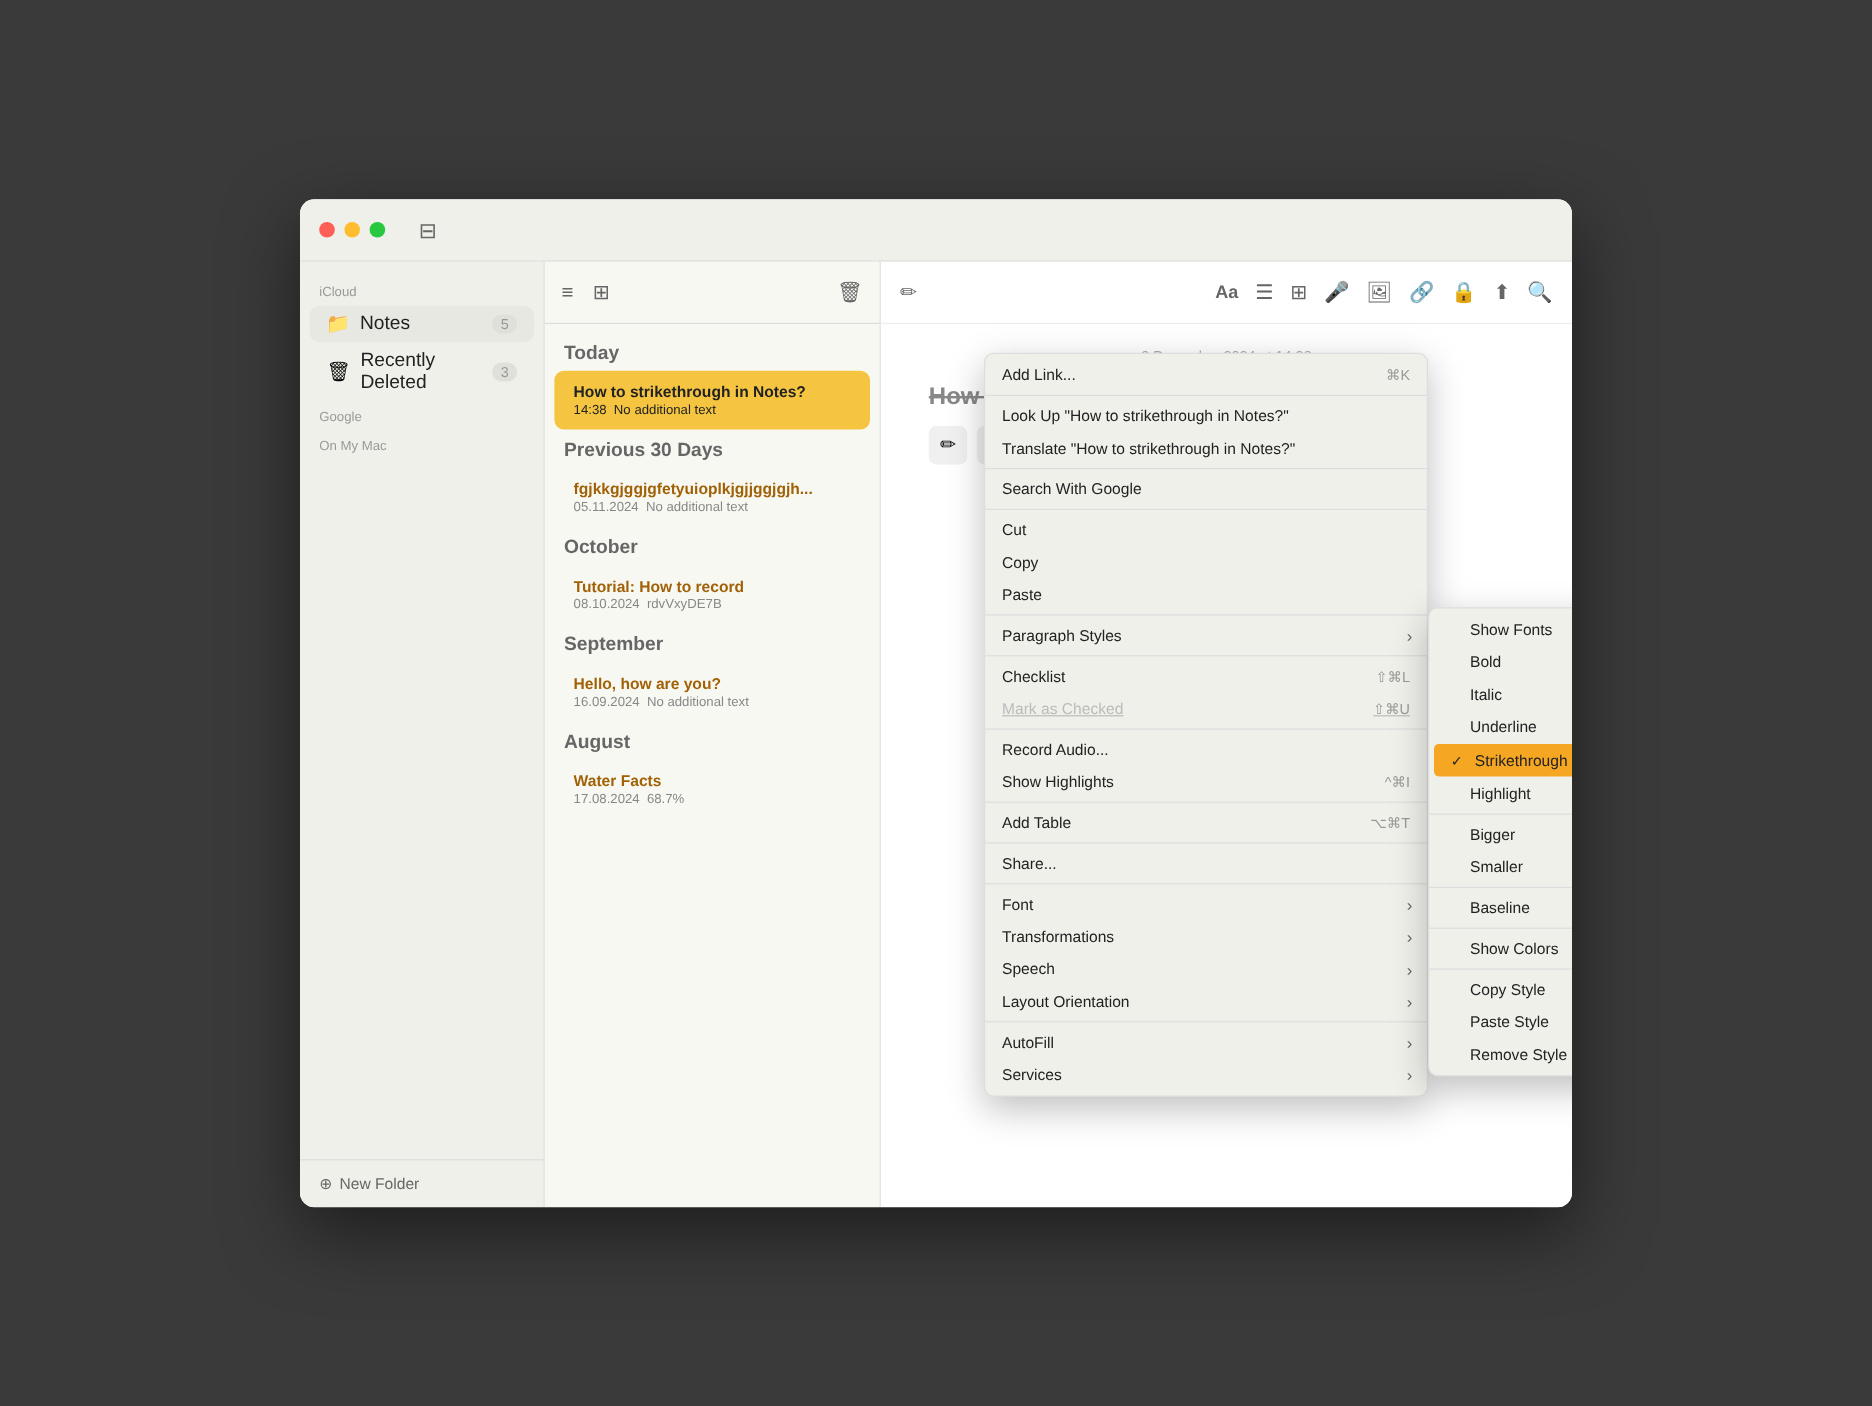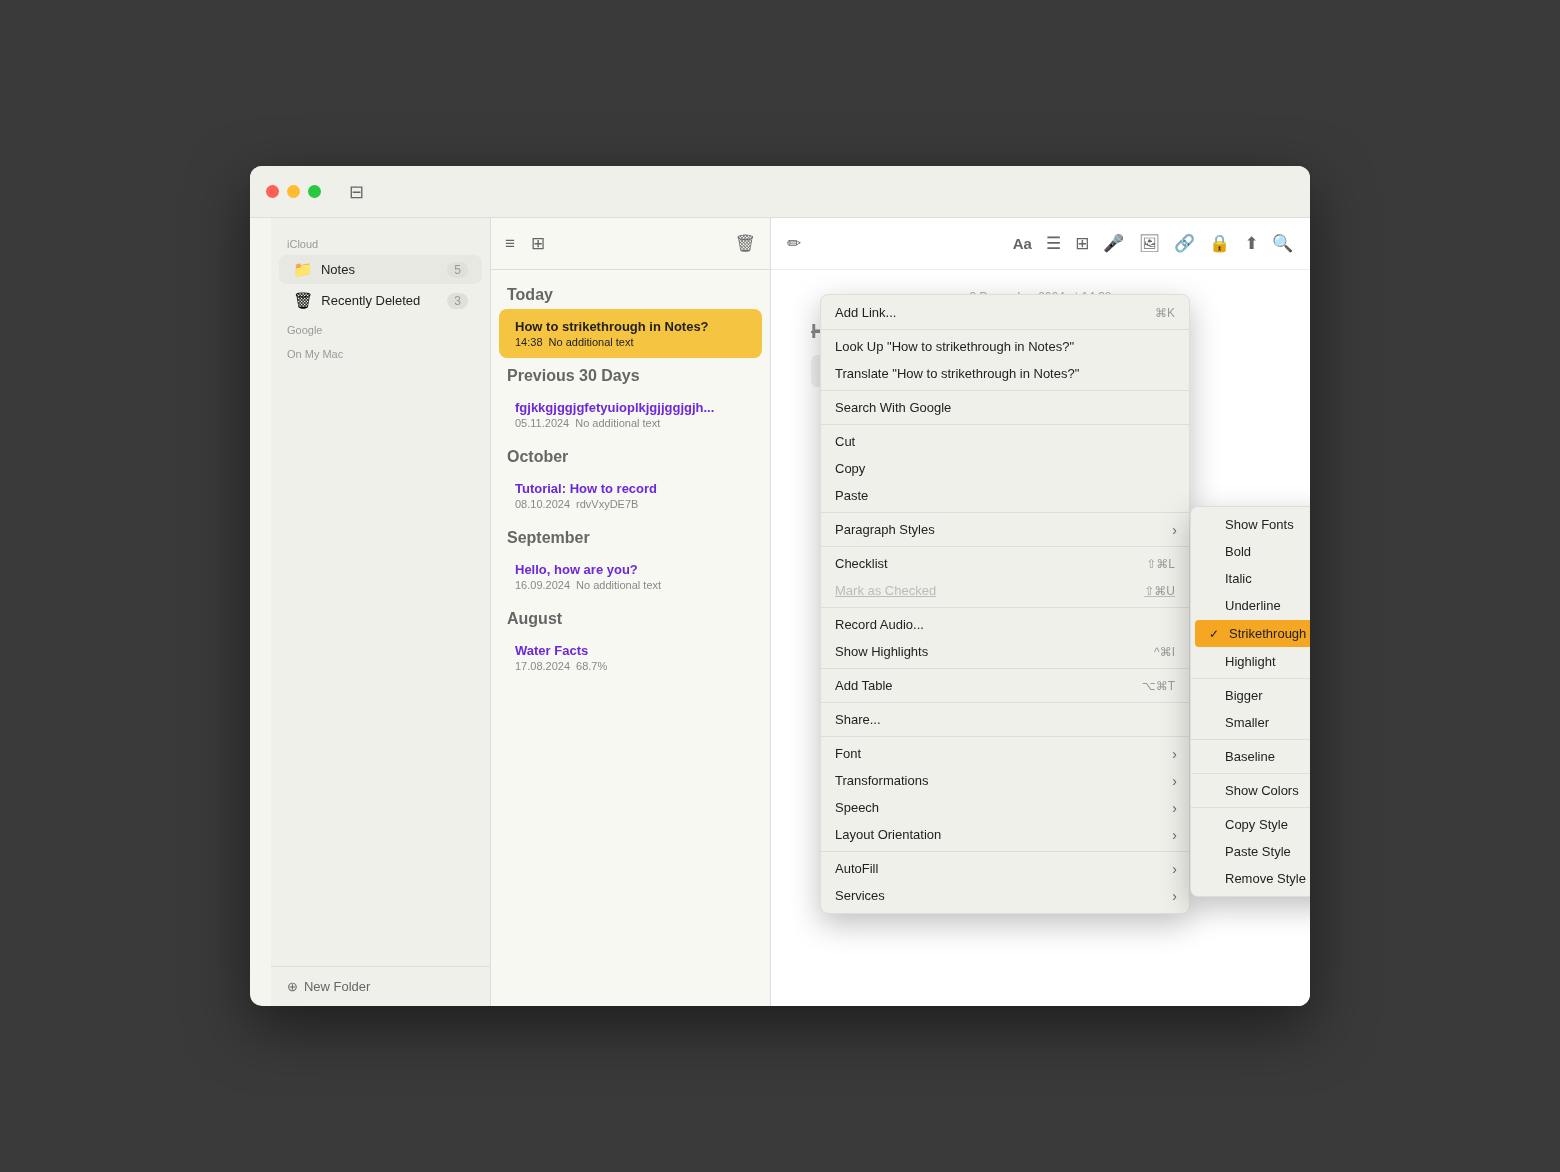--- a/index.html
+++ b/index.html
@@ -59,27 +59,26 @@
 
     
     .main-layout {
       display: flex;
       flex: 1;
       overflow: hidden;
     }
 
     
     .sidebar {
-      width: 220px;
+      width: 204px;
       background: #f0f0eb;
       border-right: 1px solid #ddd;
       display: flex;
       flex-direction: column;
       padding-top: 12px;
-      margin-left: 21px;
     }
 
     .sidebar-section-label {
       font-size: 11px;
       color: #999;
       padding: 8px 16px 4px;
       font-weight: 500;
     }
 
     .sidebar-item {
@@ -94,21 +93,21 @@
 
     .sidebar-item.active {
       background: #e8e8e3;
     }
 
     .sidebar-item-icon {
       font-size: 16px;
     }
 
     .sidebar-item-label {
-      font-size: 13px;
+      font-size: 16px;
       color: #222;
       flex: 1;
     }
 
     .sidebar-item-count {
       font-size: 12px;
       color: #999;
       background: #e0e0db;
       border-radius: 10px;
       padding: 1px 7px;
@@ -184,21 +183,21 @@
     }
 
     .note-item.active {
       background: #f5c542;
       border-radius: 8px;
     }
 
     .note-item-title {
       font-size: 13px;
       font-weight: 600;
-      color: #6d28d9;
+      color: #a16207;
       white-space: nowrap;
       overflow: hidden;
       text-overflow: ellipsis;
     }
 
     .note-item.active .note-item-title,
     .note-item.active .note-item-meta {
       color: #222;
     }
 

